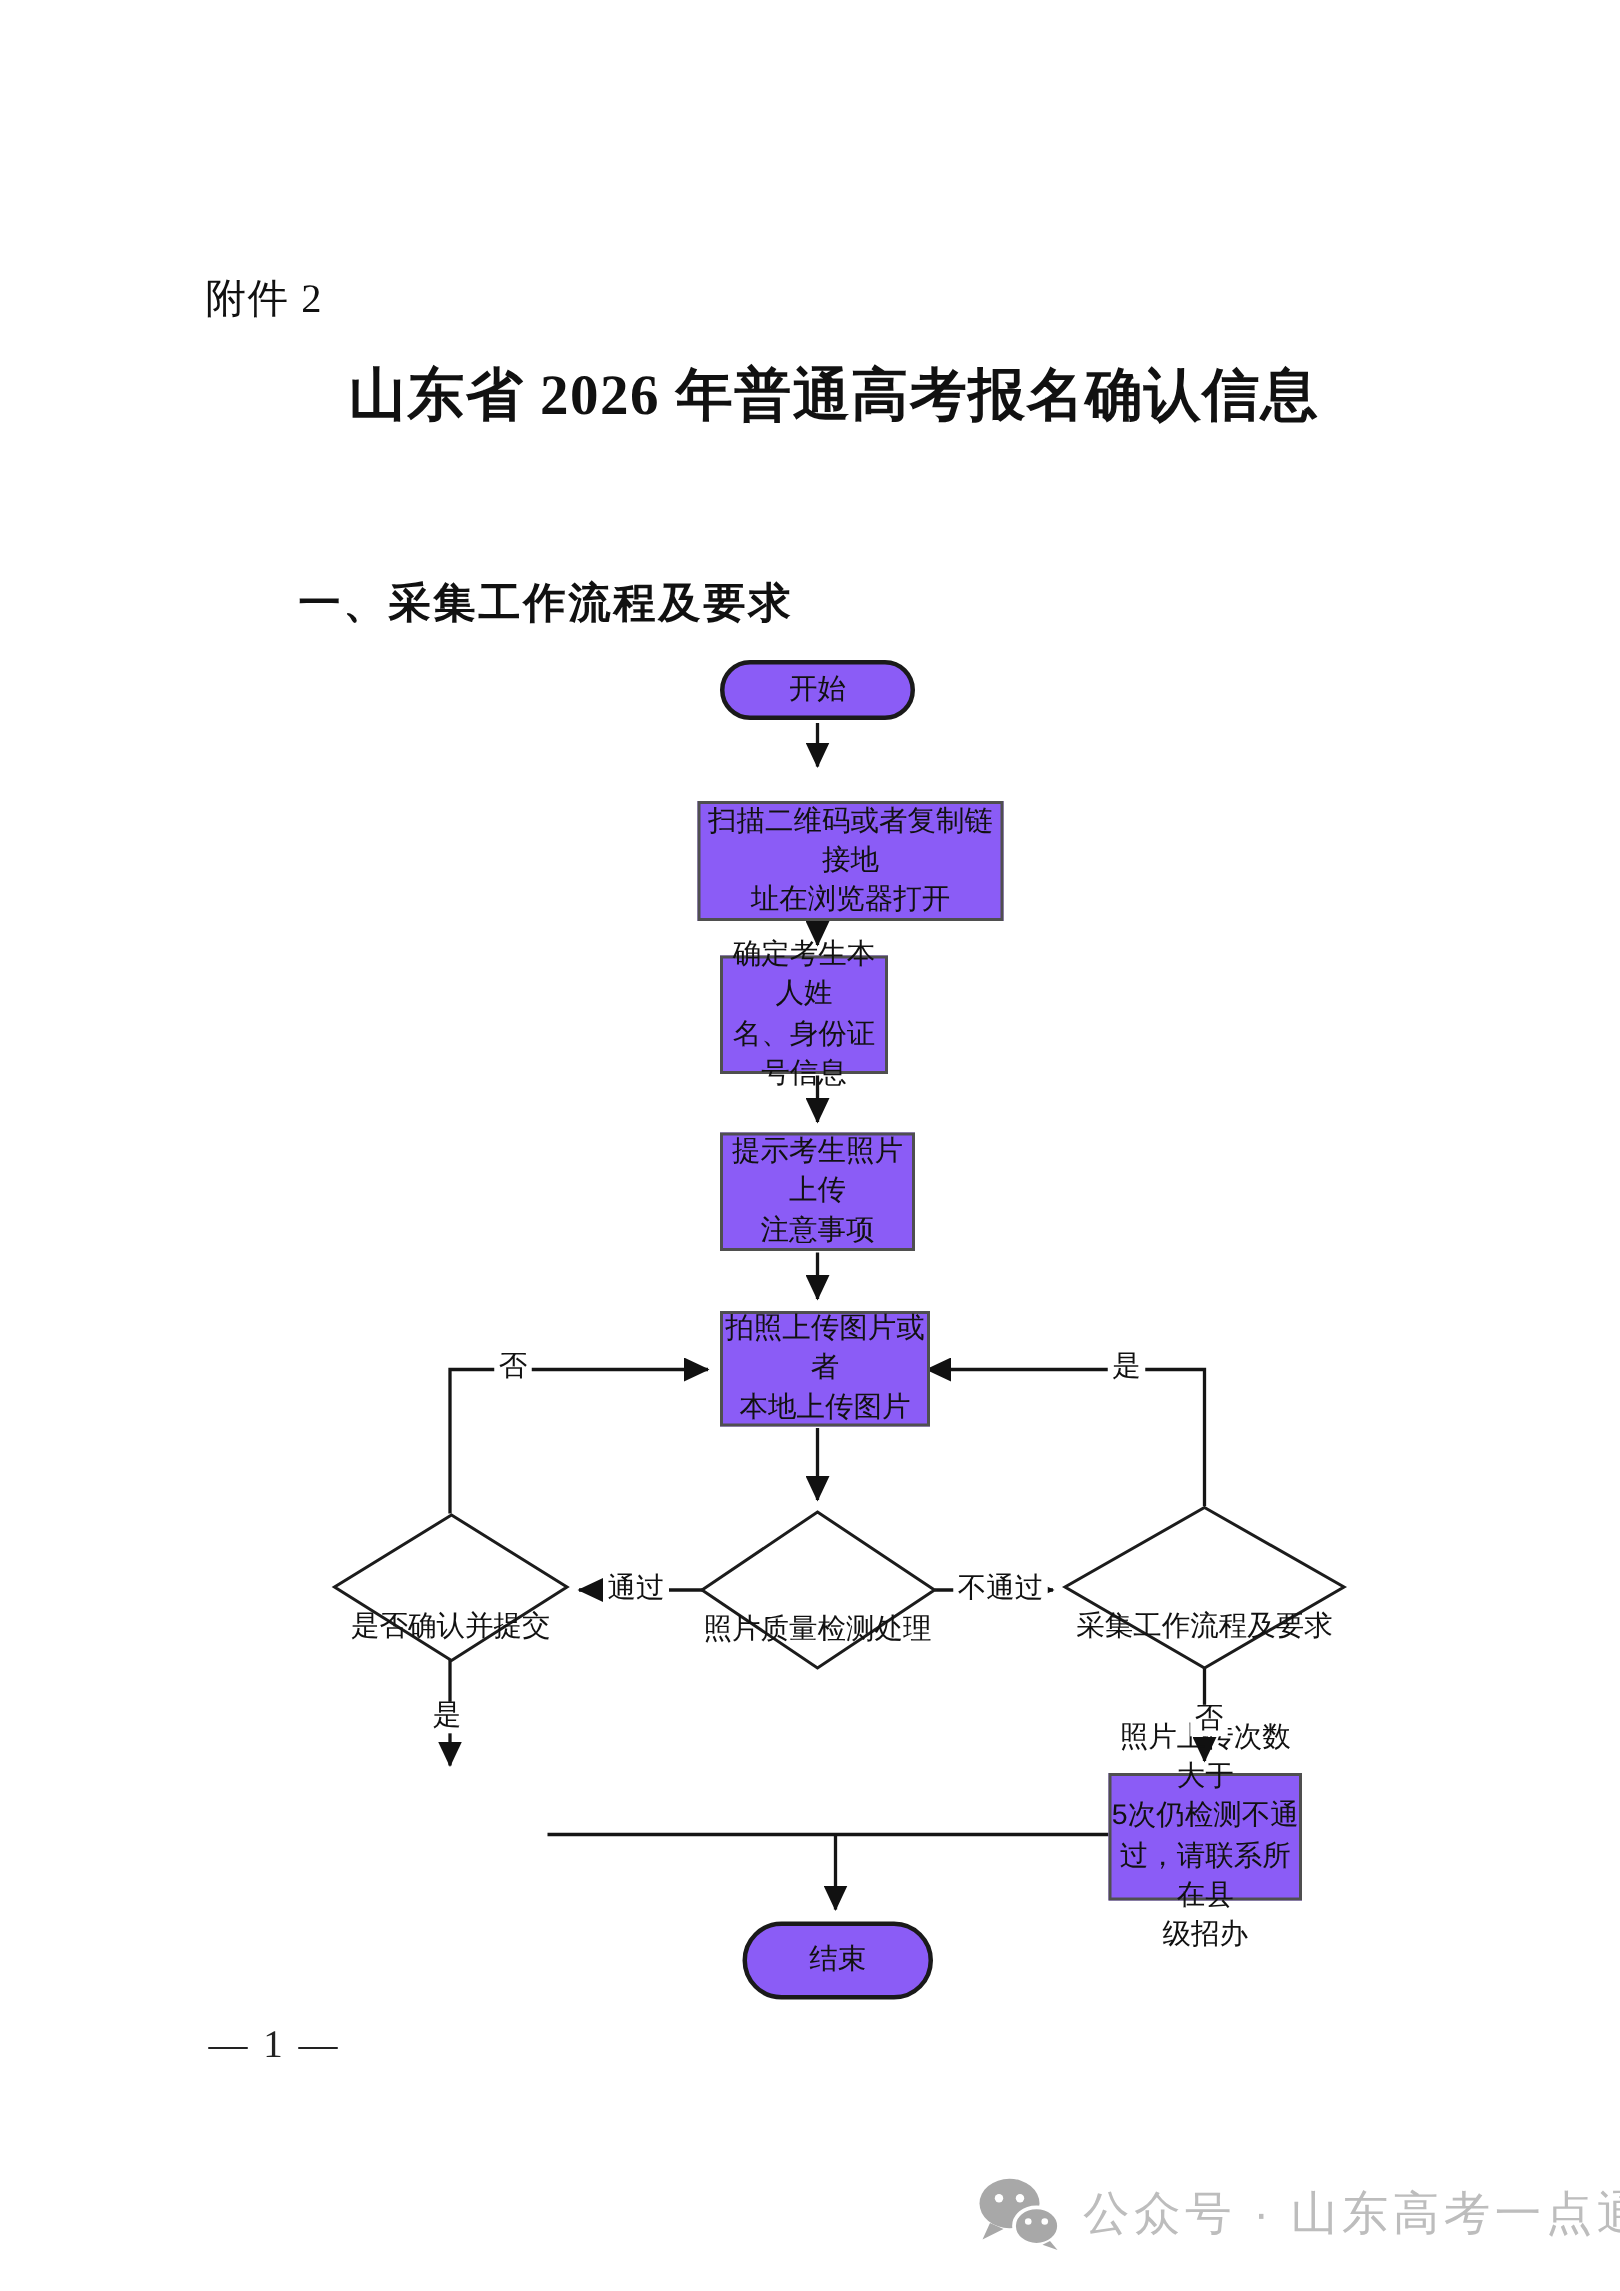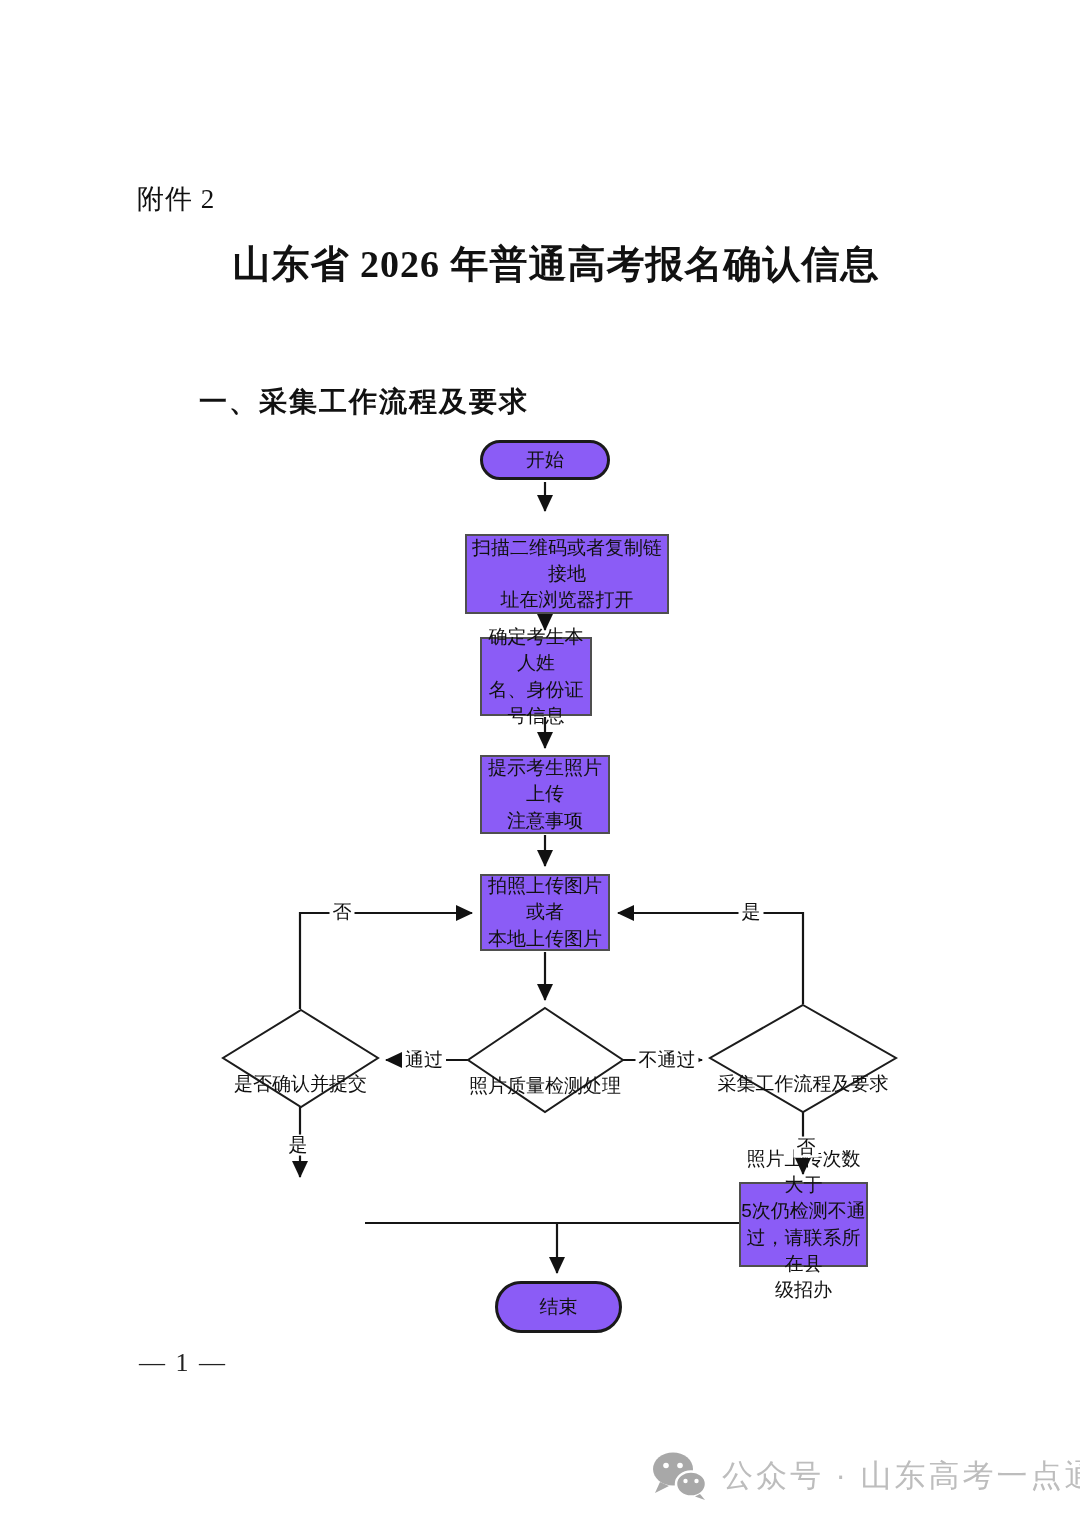--- a/index.html
+++ b/index.html
@@ -107,21 +107,21 @@
 
   <div class="node proc" style="left:453px;top:534px;width:204px;height:80px;margin-left:12px;">扫描二维码或者复制链接地
 址在浏览器打开</div>
 
   <div class="node proc" style="left:480px;top:637px;width:112px;height:79px;">确定考生本人姓
 名、身份证号信息</div>
 
   <div class="node proc" style="left:480px;top:755px;width:130px;height:79px;">提示考生照片上传
 注意事项</div>
 
-  <div class="node proc" style="left:480px;top:874px;width:130px;height:77px;">拍照上传图片或者
+  <div class="node proc" style="left:480px;top:874px;width:140px;height:77px;">拍照上传图片或者
 本地上传图片</div>
 
   <div class="dlabel" style="left:455px;top:1046px;width:180px;height:28px;">照片质量检测处理</div>
 
   <div class="dlabel" style="left:223px;top:1044px;width:155px;height:28px;">是否确认并提交</div>
 
   <div class="dlabel" style="left:710px;top:1044px;width:186px;height:28px;">采集工作流程及要求</div>
 
 
   <div class="node proc" style="left:739px;top:1182px;width:129px;height:85px;">照片上传次数大于

